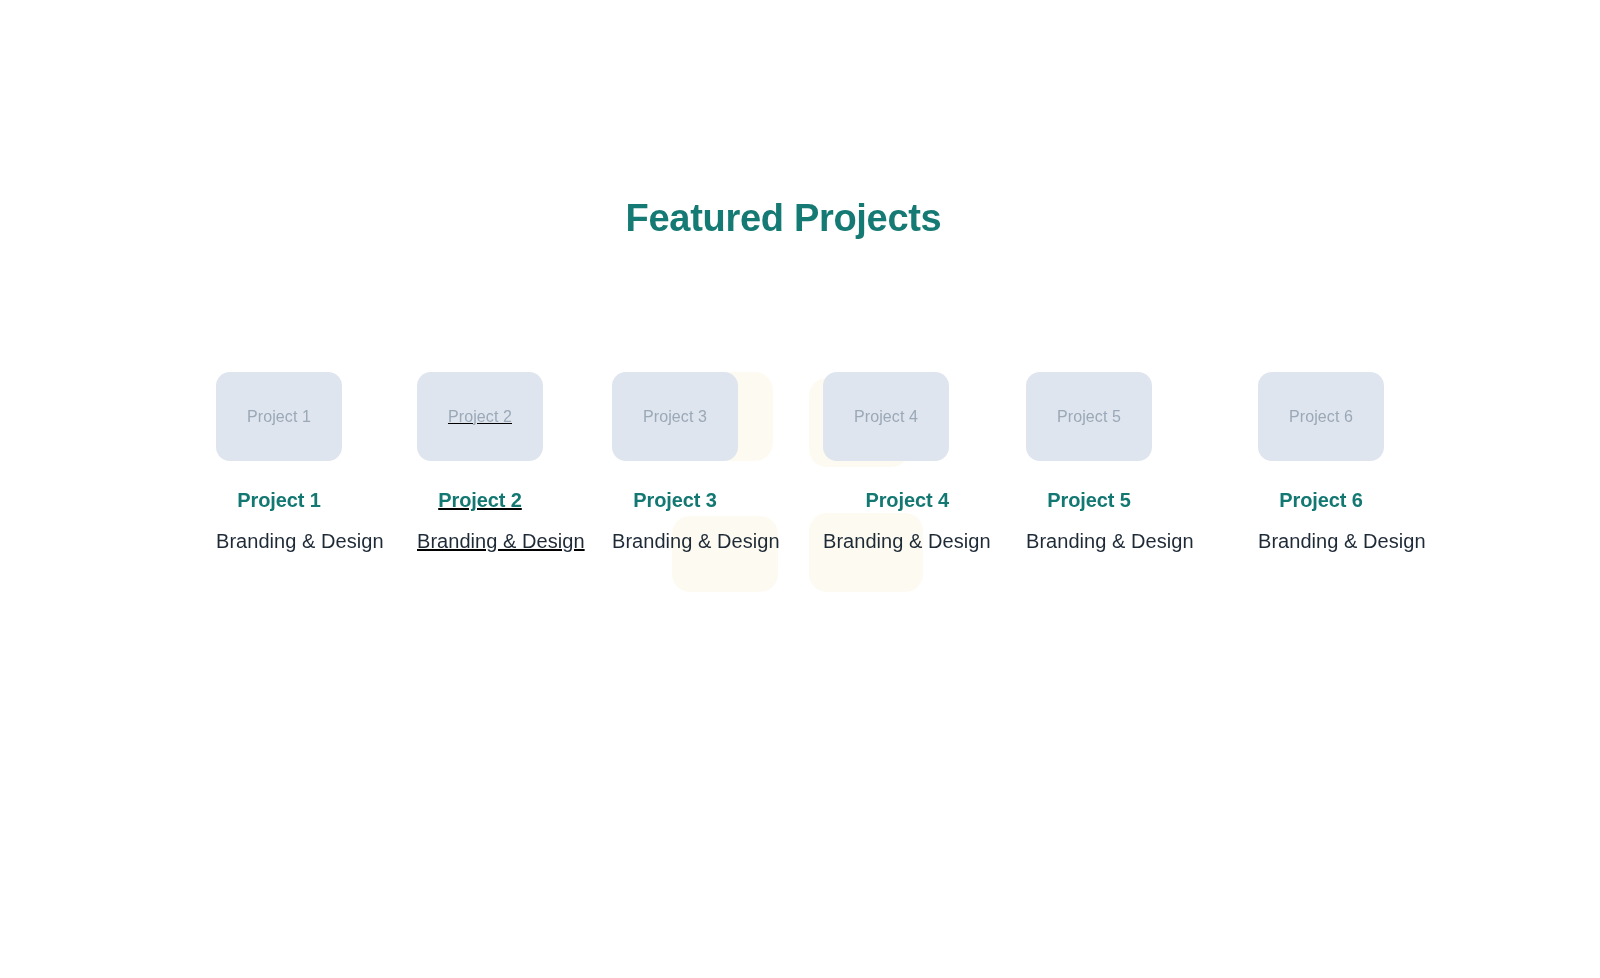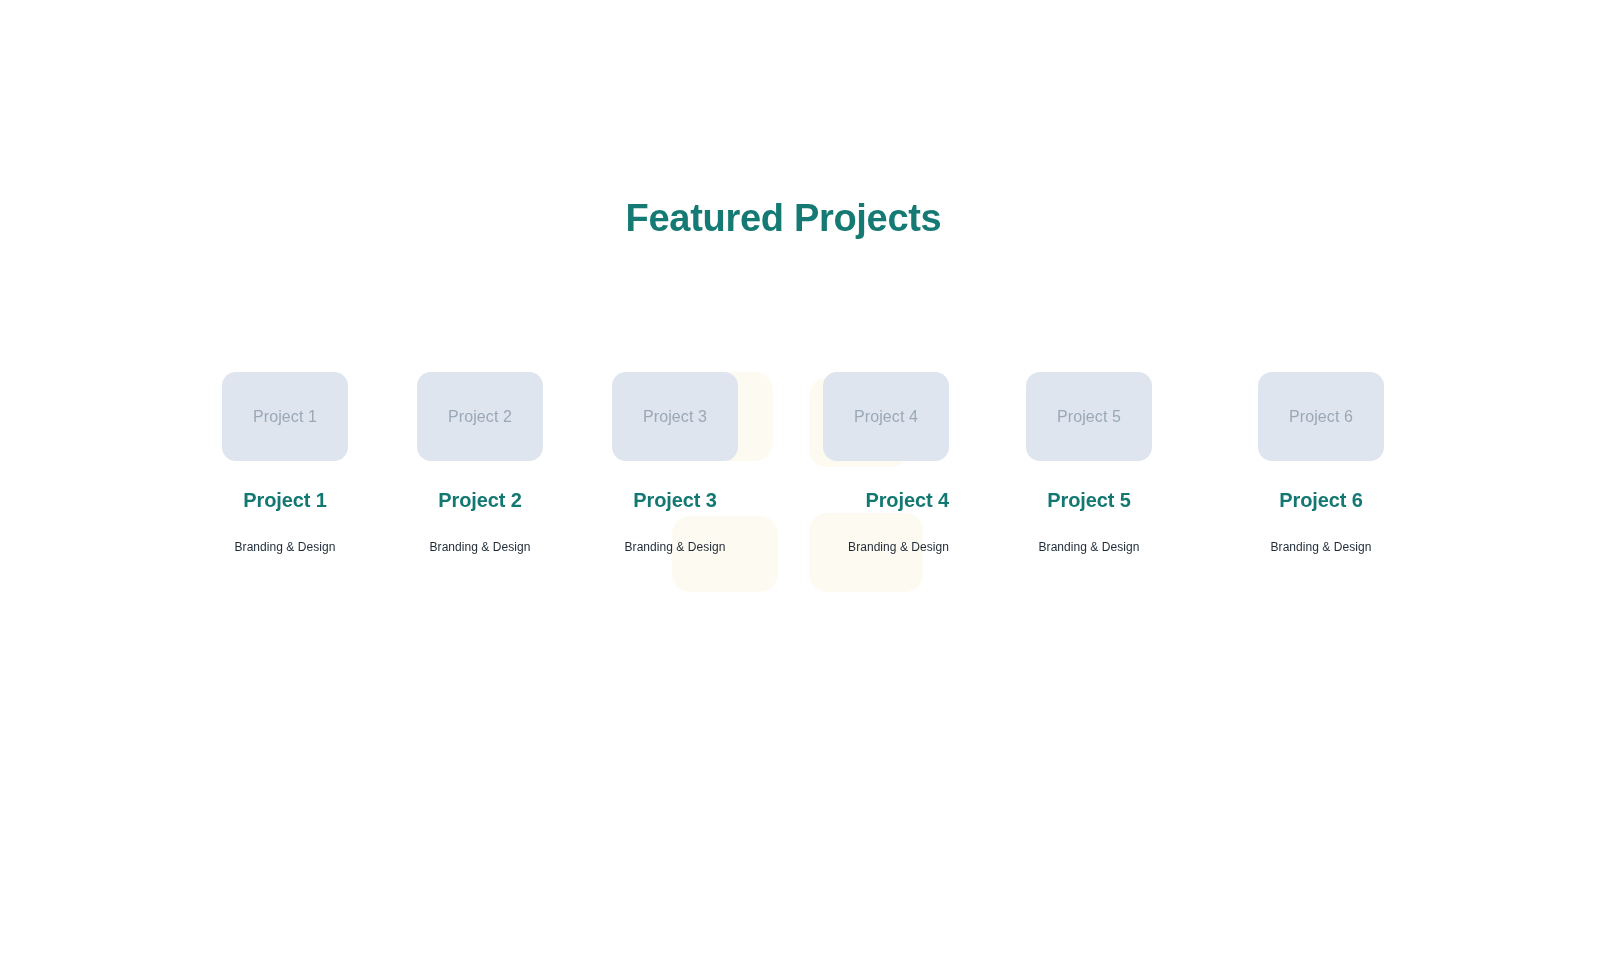--- a/index.html
+++ b/index.html
@@ -88,47 +88,47 @@
     font-weight: 700;
     color: #137872;
     letter-spacing: -0.1px;
     line-height: 24px;
     white-space: nowrap;
   }
 
   .project-category {
     position: relative;
     z-index: 2;
-    margin-top: 25px;
-    font-size: 12px;
+    margin-top: 19px;
+    font-size: 20px;
     font-weight: 400;
     color: #1f2a37;
     letter-spacing: 0.05px;
     line-height: 20px;
     white-space: nowrap;
   }
 </style>
 </head>
 <body>
 
 <div id="page">
 
   <h2 class="section-heading">Featured Projects</h2>
 
   <div class="projects-row">
 
-    <div class="project-card" style="left:8px;">
+    <div class="project-card" style="left:2px;">
       <div class="project-thumb">
         <span class="project-thumb-label">Project 1</span>
       </div>
       <div class="project-title">Project 1</div>
       <div class="project-category">Branding &amp; Design</div>
     </div>
 
-    <div class="project-card" style="left:203px;">
+    <div class="project-card" style="left:203px;text-decoration:underline;">
       <div class="project-thumb">
         <span class="project-thumb-label">Project 2</span>
       </div>
       <div class="project-title">Project 2</div>
       <div class="project-category">Branding &amp; Design</div>
     </div>
 
     <div class="project-card" style="left:398px;">
       <div class="deco" style="left:11px; top:0px; width:150px; height:89px;"></div>
       <div class="deco" style="left:60px; top:144px; width:106px; height:76px;"></div>

